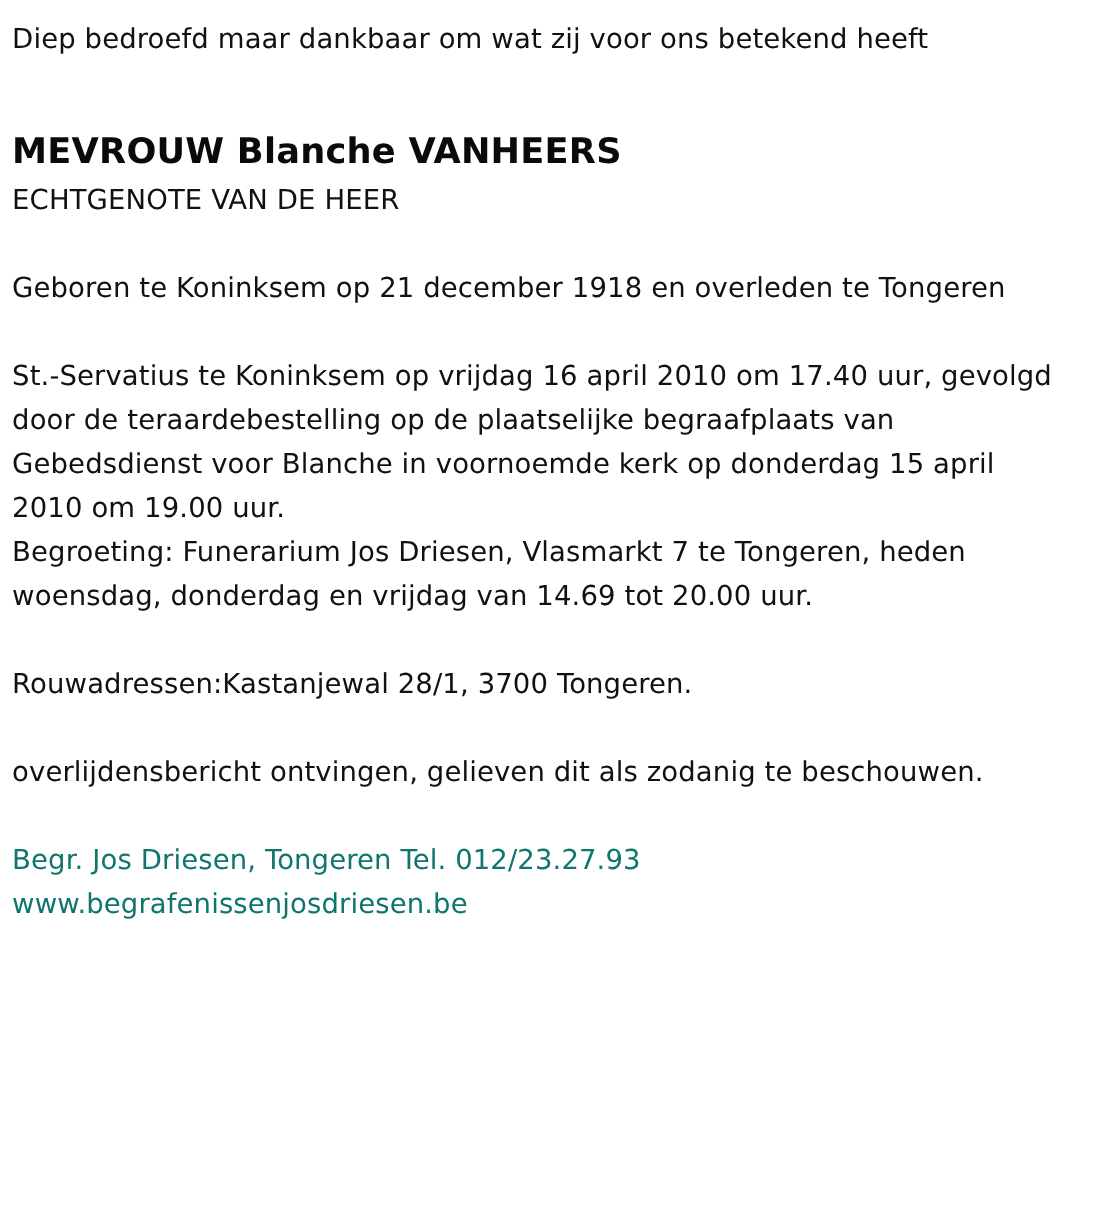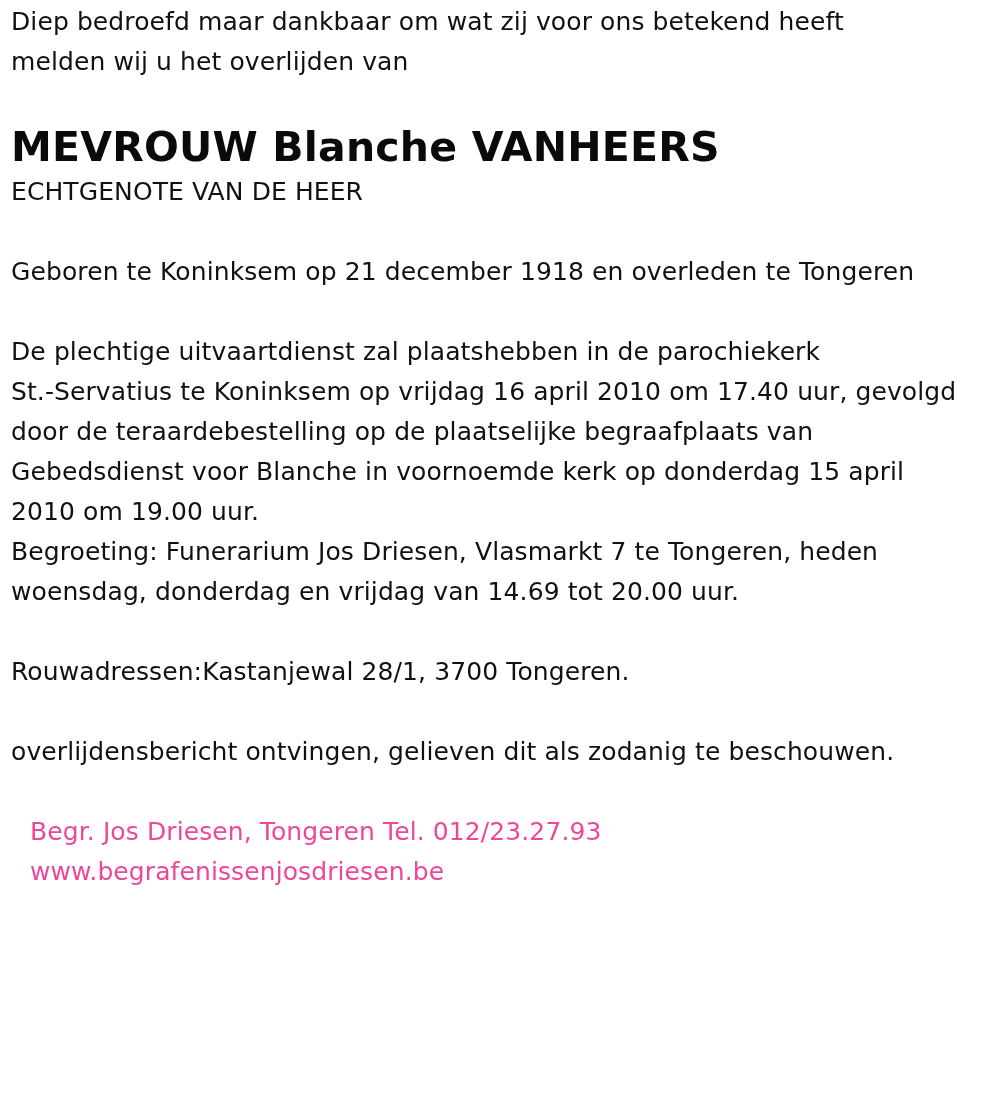--- a/index.html
+++ b/index.html
@@ -11,83 +11,80 @@
     width: 1000px;
     height: 1110px;
     position: relative;
     overflow: hidden;
     font-family: "DejaVu Sans", "Liberation Sans", sans-serif;
     color: #111111;
   }
   .doc {
     position: absolute;
     left: 11px;
-    top: 2px;
+    top: 16px;
     width: 985px;
   }
   .line {
     font-size: 25px;
     line-height: 40px;
     height: 40px;
     white-space: nowrap;
     letter-spacing: 0.1px;
   }
   .gap {
     height: 40px;
   }
   .title {
     font-family: "DejaVu Sans", "Liberation Sans", sans-serif;
     font-weight: bold;
-    font-size: 41px;
+    font-size: 32px;
     line-height: 50px;
     height: 50px;
-    margin-top: 0px;
+    margin-top: 16px;
     padding-top: 2px;
     color: #0a0a0a;
     white-space: nowrap;
     letter-spacing: 0.2px;
   }
   .title-space {
     height: 38px;
   }
   .footer {
-    color: #ec4899;
-    margin-left: 19px;
+    color: #0f766e;
   }
   .footer-gap {
     height: 40px;
   }
 </style>
 </head>
 <body>
 
 <div class="doc">
 
   <div>
     <div class="line">Diep bedroefd maar dankbaar om wat zij voor ons betekend heeft</div>
-    <div class="line">melden wij u het overlijden van</div>
   </div>
 
   <div class="title-space"></div>
 
   <div>
     <div class="title">MEVROUW Blanche VANHEERS</div>
     <div class="line">ECHTGENOTE VAN DE HEER</div>
   </div>
 
   <div class="gap"></div>
 
   <div>
     <div class="line">Geboren te Koninksem op 21 december 1918 en overleden te Tongeren</div>
   </div>
 
   <div class="gap"></div>
 
   <div>
-    <div class="line">De plechtige uitvaartdienst zal plaatshebben in de parochiekerk</div>
     <div class="line">St.-Servatius te Koninksem op vrijdag 16 april 2010 om 17.40 uur, gevolgd</div>
     <div class="line">door de teraardebestelling op de plaatselijke begraafplaats van</div>
     <div class="line">Gebedsdienst voor Blanche in voornoemde kerk op donderdag 15 april</div>
     <div class="line">2010 om 19.00 uur.</div>
     <div class="line">Begroeting: Funerarium Jos Driesen, Vlasmarkt 7 te Tongeren, heden</div>
     <div class="line">woensdag, donderdag en vrijdag van 14.69 tot 20.00 uur.</div>
   </div>
 
   <div class="gap"></div>
 

